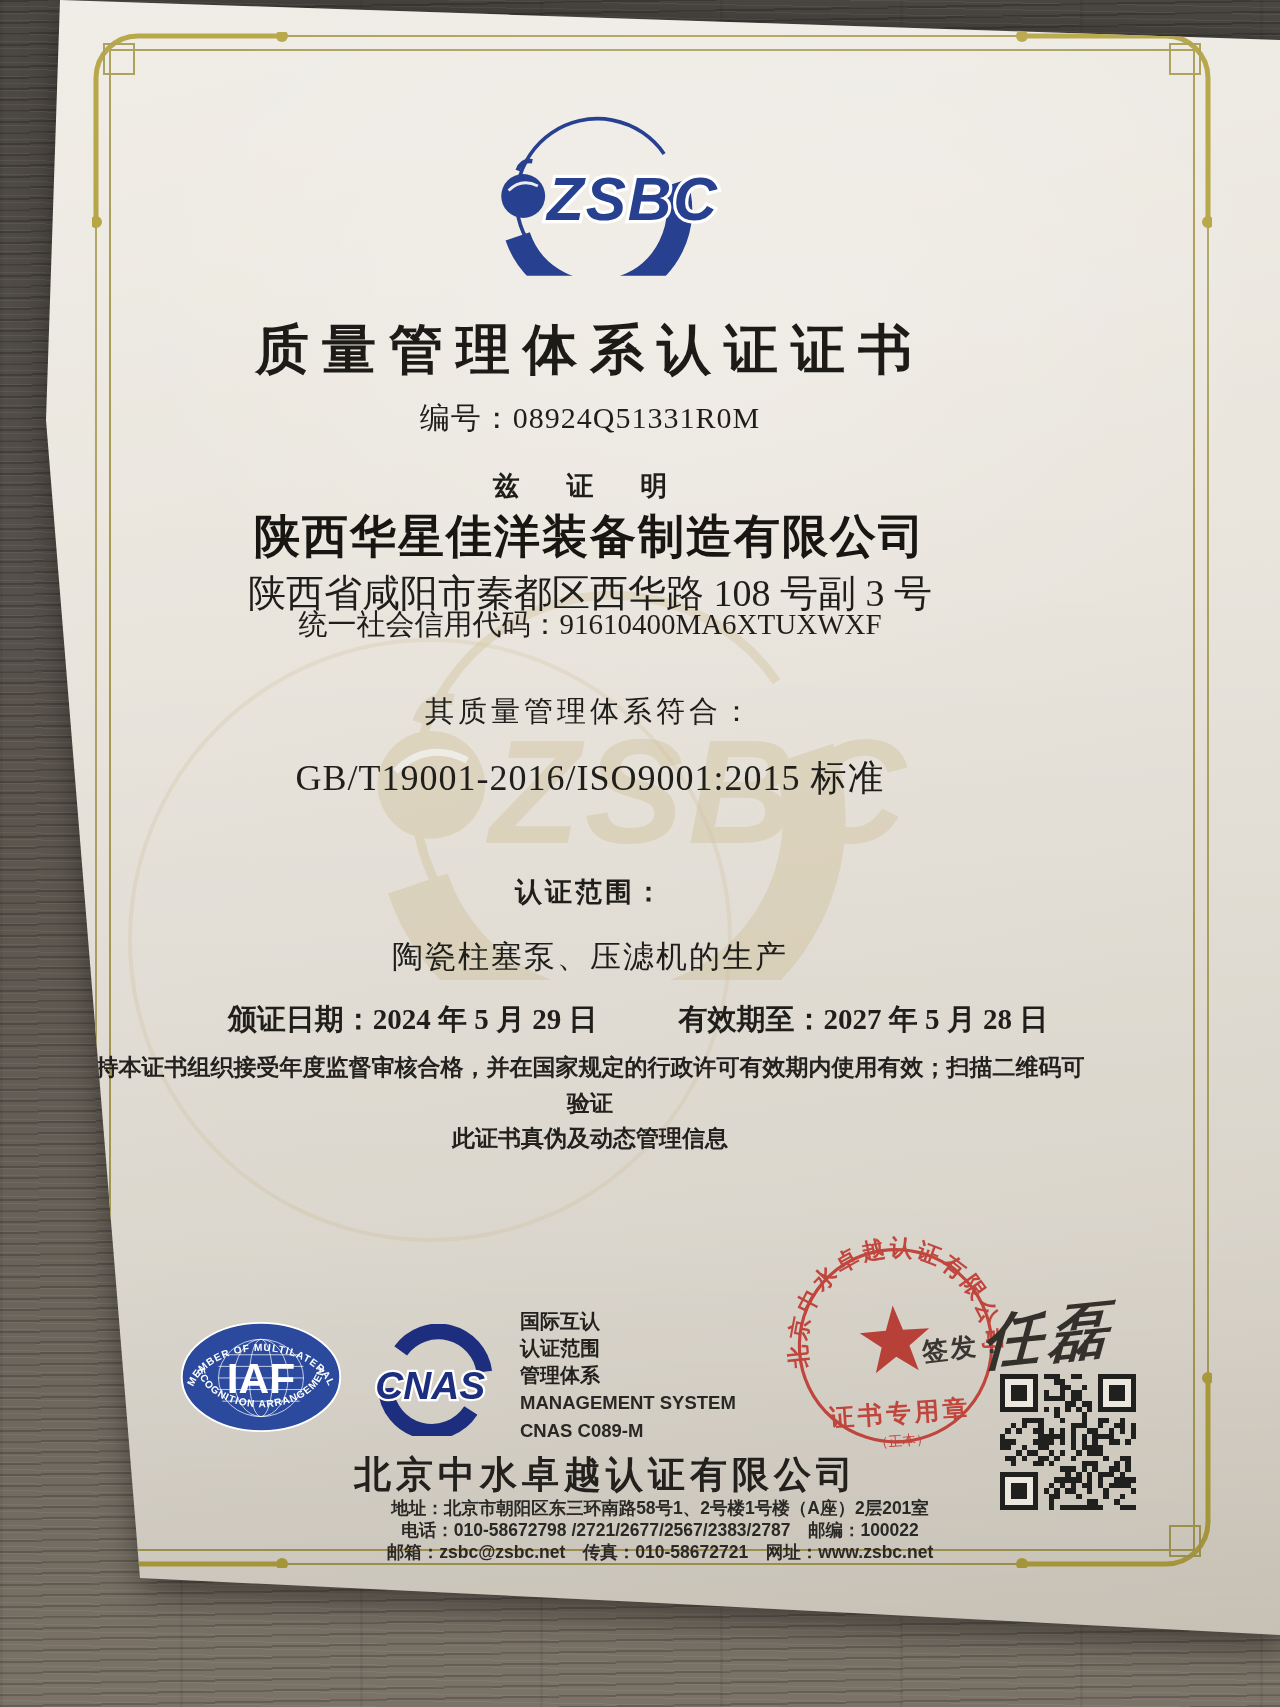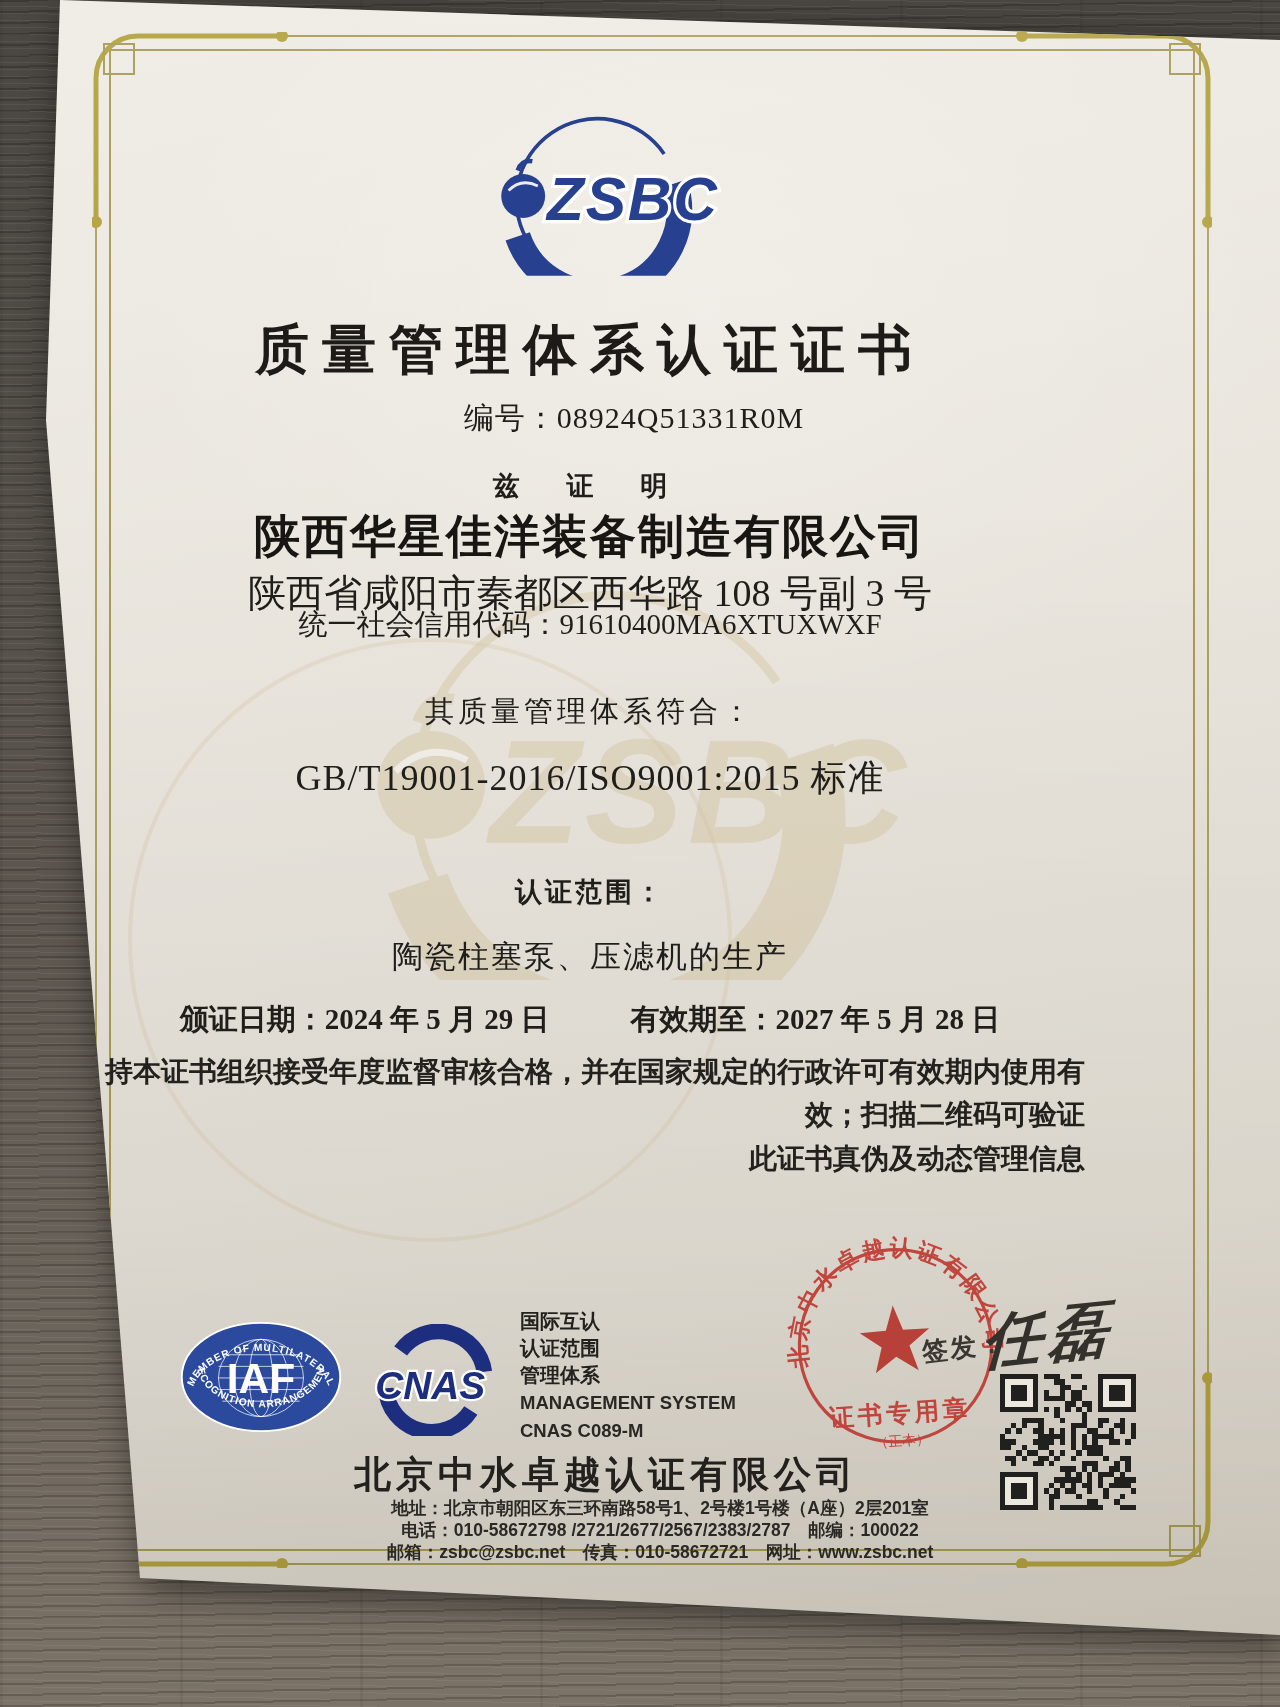--- a/index.html
+++ b/index.html
@@ -37,34 +37,34 @@
   .logo-watermark{
     position:absolute;left:225px;top:565px;width:740px;height:415px;
     color:#d6c5a0;--halo:transparent;opacity:.45;pointer-events:none;
   }
   .wm-arc{position:absolute;left:110px;top:620px;width:640px;height:640px;opacity:.35;pointer-events:none;}
   
   .col{position:absolute;left:0;top:0;width:1180px;height:100%;}
   .cline{position:absolute;left:50%;transform:translateX(-50%);white-space:nowrap;color:#201e1b;}
   .logo-main{position:absolute;left:50%;transform:translateX(-50%);top:106px;width:302px;height:170px;color:#27408f;}
   .title{top:314px;font-family:"Liberation Sans","DejaVu Sans",sans-serif;font-weight:700;font-size:54px;letter-spacing:13px;color:#1d1b18;}
-  .certno{top:398px;font-size:30px;letter-spacing:1px;margin-left:44px;}
+  .certno{top:398px;font-size:30px;letter-spacing:1px;}
   .hereby{top:468px;font-size:27px;font-weight:700;letter-spacing:20px;text-align:right;}
   .company{top:506px;font-size:46px;font-weight:700;letter-spacing:2px;color:#181613;}
   .address{top:568px;font-size:38px;}
   .credit{top:605px;font-size:29px;}
   .conform{top:692px;font-size:29px;font-weight:400;letter-spacing:4px;}
   .standard{top:754px;font-size:36px;letter-spacing:1px;}
   .scope-label{top:874px;font-size:27px;font-weight:700;letter-spacing:3px;text-align:right;}
   .scope{top:936px;font-size:31px;letter-spacing:2px;}
-  .dates{top:1000px;font-size:29px;font-weight:600;display:flex;gap:81px;}
+  .dates{top:1000px;font-size:29px;font-weight:600;display:flex;gap:81px;margin-left:48px;}
   .notes{
-    top:1050px;width:990px;white-space:normal;text-align:right;
+    top:1050px;width:990px;white-space:normal;text-align:center;
     font-family:"Liberation Sans","DejaVu Sans",sans-serif;
-    font-weight:700;font-size:28px;line-height:1.55;color:#23211e;
+    font-weight:700;font-size:23px;line-height:1.55;color:#23211e;
   }
   
   .iaf-logo{position:absolute;left:178px;top:1320px;width:166px;height:114px;}
   .cnas-logo{position:absolute;left:362px;top:1324px;width:146px;height:112px;}
   .accred-text{position:absolute;left:520px;top:1308px;color:#23211e;}
   .accred-text .zh{font-size:20px;line-height:27px;font-weight:600;font-family:"Liberation Serif","DejaVu Serif",serif;}
   .accred-text .en{font-size:18.5px;line-height:28px;font-weight:800;font-family:"Liberation Sans","DejaVu Sans",sans-serif;color:#2a2825;}
   
   .issuer-name{
     position:absolute;left:16px;top:1450px;width:1180px;text-align:center;white-space:nowrap;

